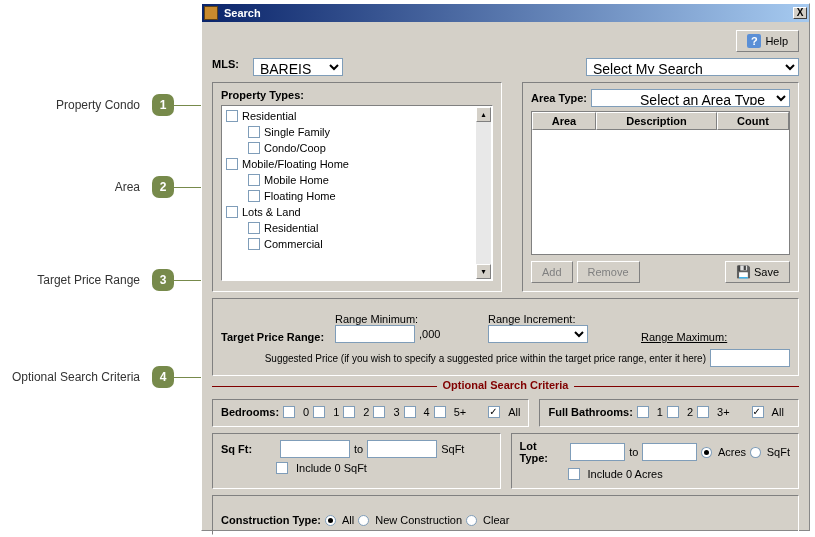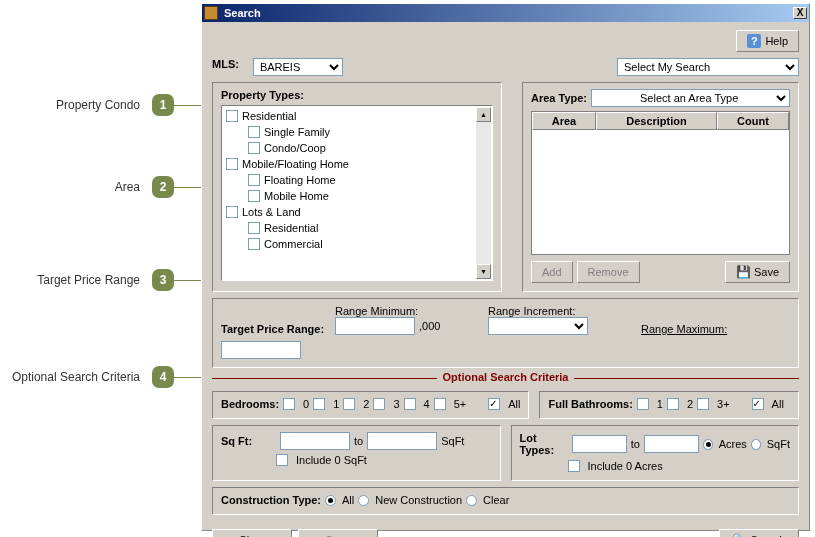--- a/index.html
+++ b/index.html
@@ -69,21 +69,21 @@
   .help-row { text-align: right; padding: 8px 10px 6px; }
   .btn {
     display: inline-flex; align-items: center; gap: 4px;
     background: #d4d0c8; border: 1px solid #fff; border-bottom-color: #808080; border-right-color: #808080;
     padding: 3px 10px; font-size: 11px; cursor: pointer; color: #000;
   }
   .btn.disabled { color: #808080; cursor: default; }
   .topbar { display: flex; padding: 0 10px 6px; gap: 14px; }
   .topbar .right { margin-left: auto; }
   select.sel, input.txt {
-    font-family: Tahoma, Arial, sans-serif; font-size: 11px;
+    font-family: Tahoma, Arial, sans-serif; font-size: 14px;
     background: #fff; border: 1px solid #7f9db9; height: 18px; padding: 1px 2px;
   }
   select.sel { height: 18px; }
   .group {
     border: 1px solid #fff; border-top-color: #808080; border-left-color: #808080;
     margin: 0 10px 6px; padding: 6px 8px 8px; position: relative;
   }
   .group-row { display: flex; gap: 20px; margin: 0 10px 6px; }
   .group-row .group { flex: 1; margin: 0; }
   .label-bold { font-weight: bold; }
@@ -162,21 +162,21 @@
       <span>Help</span>
     </span>
   </div>
 
   <div class="topbar">
     <span class="label-bold">MLS:</span>
     <select class="sel" style="width:90px;">
       <option>BAREIS</option>
     </select>
     <div class="right">
-      <select class="sel" style="width:182px;">
+      <select class="sel" style="width:213px;">
         <option>Select My Search</option>
       </select>
     </div>
   </div>
 
   <div class="group-row">
     <div class="group" style="flex:1.05;">
       <div class="label-bold" style="margin-bottom:4px;">Property Types:</div>
       <div class="prop-list">
         <div class="scrollbar">
@@ -196,25 +196,25 @@
         <div class="prop-item child">
             <span class="chk"></span>
             <span>Condo/Coop</span>
           </div>
         <div class="prop-item">
             <span class="chk"></span>
             <span>Mobile/Floating Home</span>
           </div>
         <div class="prop-item child">
             <span class="chk"></span>
+            <span>Mobile Home</span>
+          </div>
+        <div class="prop-item child">
+            <span class="chk"></span>
             <span>Floating Home</span>
-          </div>
-        <div class="prop-item child">
-            <span class="chk"></span>
-            <span>Mobile Home</span>
           </div>
         <div class="prop-item">
             <span class="chk"></span>
             <span>Lots &amp; Land</span>
           </div>
         <div class="prop-item child">
             <span class="chk"></span>
             <span>Residential</span>
           </div>
         <div class="prop-item child">
@@ -250,36 +250,37 @@
             <span class="icon icon-save"></span>
             <span>Save</span>
           </span>
       </div>
     </div>
   </div>
 
   <div class="group">
     <div class="row" style="align-items:flex-end;">
       <span class="label-bold" style="width:110px;">Target Price Range:</span>
-      <div style="flex:1;">
+      <div style="flex:1;margin-top:8px;">
         <div>Range Minimum:</div>
         <div class="row">
             <input class="txt" style="width: 80px;">
             <span>,000</span>
           </div>
       </div>
       <div style="flex:1;">
         <div>Range Increment:</div>
         <select class="sel" style="width:100px;"><option></option></select>
       </div>
       <div style="flex:1;text-decoration:underline;">
         <div>Range Maximum:</div>
       </div>
     </div>
     <div class="suggested-row">
+      <span class="grow">Suggested Price (if you wish to specify a suggested price within the target price range, enter it here)</span>
       <input class="txt" style="width: 80px;">
     </div>
   </div>
 
   <div class="hr-red">
     <span class="title">Optional Search Criteria</span>
   </div>
 
   <div class="opt-row">
     <div class="group">
@@ -327,38 +328,38 @@
         <input class="txt" style="width: 70px;">
         <span>SqFt</span>
       </div>
       <div class="row" style="margin-top:4px;padding-left:55px;">
         <span class="chk"></span>
         <span>Include 0 SqFt</span>
       </div>
     </div>
     <div class="group">
       <div class="row">
-        <span class="label-bold">Lot Types:</span>
+        <span class="label-bold">Lot Type:</span>
         <input class="txt" style="width: 55px;">
         <span>to</span>
         <input class="txt" style="width: 55px;">
         <span class="radio on"></span>
           <span>Acres</span>
         <span class="radio"></span>
           <span>SqFt</span>
       </div>
       <div class="row" style="margin-top:4px;padding-left:48px;">
         <span class="chk"></span>
         <span>Include 0 Acres</span>
       </div>
     </div>
   </div>
 
   <div class="group">
-    <div class="row" style="">
+    <div class="row" style="margin-top:12px;">
       <span class="label-bold">Construction Type:</span>
       <span class="row">
           <span class="radio on"></span>
           <span>All</span>
         </span>
       <span class="row">
           <span class="radio"></span>
           <span>New Construction</span>
         </span>
       <span class="row">

